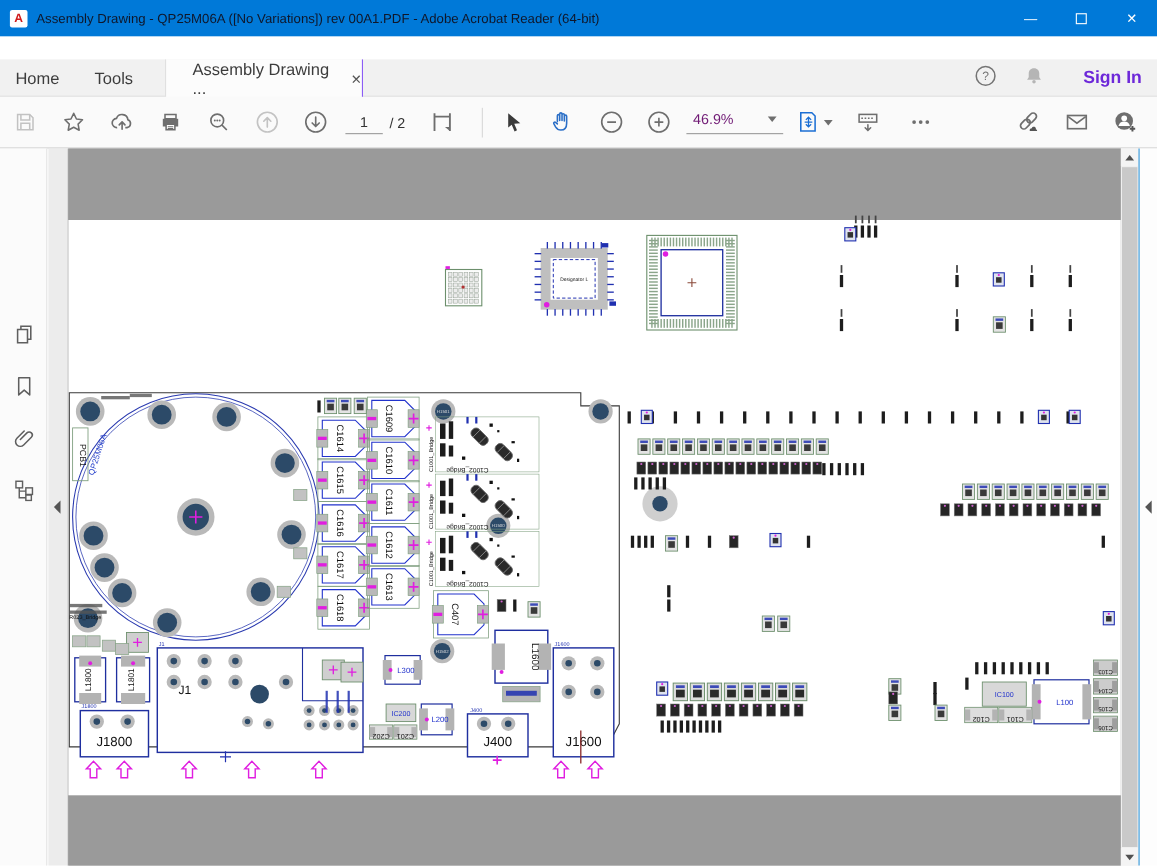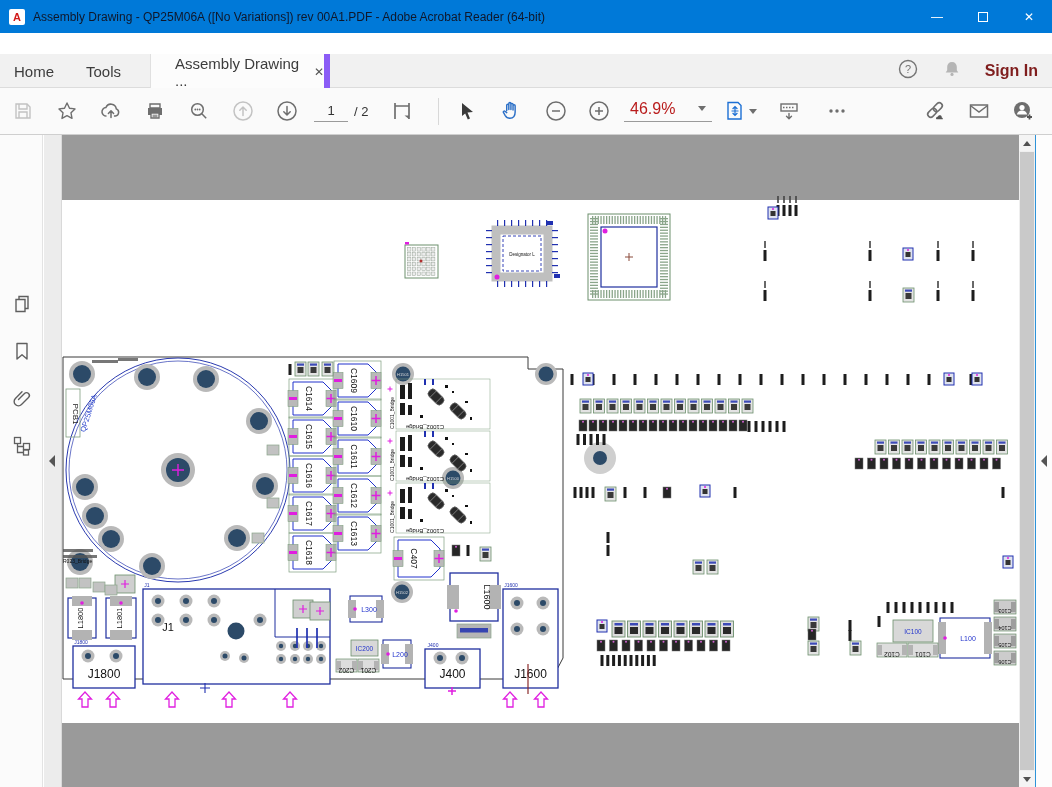--- a/index.html
+++ b/index.html
@@ -16,33 +16,33 @@
 
   
   #menubar { position:absolute; left:0; top:33px; width:1052px; height:21px; background:#f0f0f0; display:flex; align-items:center; padding-left:7px; }
   .menuitem { font-size:12px; color:#1a1a1a; padding:2px 9px; }
 
   
   #tabbar { position:absolute; left:0; top:54px; width:1052px; height:34px; background:#f1f1f1; border-bottom:1px solid #dcdcdc; }
   .tab { position:absolute; top:0; height:34px; display:flex; align-items:center; font-size:15px; color:#3c3c3c; }
   #tab-home { left:14px; width:60px; justify-content:flex-start;text-align:right; }
   #tab-tools { left:86px; width:50px; }
-  #tab-doc { left:150px; width:180px; background:#fcfcfc; border-left:1px solid #e0e0e0; border-right:6px solid #8b5cf6; height:35px; padding-left:24px; }
+  #tab-doc { left:150px; width:180px; background:#fcfcfc; border-left:1px solid #e0e0e0; border-right:1px solid #8b5cf6; height:35px; padding-left:24px; }
   #tab-doc .close { margin-left:14px; color:#555; font-size:12px; }
   #tabbar-right { position:absolute; right:14px; top:0; height:34px; display:flex; align-items:center; gap:22px; }
-  #signin { font-size:16px; color:#7f1d1d; font-weight:600; }
+  #signin { font-size:16px; color:#6d28d9; font-weight:600;margin-left:12px; }
 
   
   #toolbar { position:absolute; left:0; top:88px; width:1052px; height:47px; background:#fafafa; border-bottom:1px solid #cfcfcf; }
   .tbtn { position:absolute; top:6px; width:34px; height:34px; display:flex; align-items:center; justify-content:center; }
   .tsep { position:absolute; top:10px; width:1px; height:27px; background:#d8d8d8; }
   #pagenum { position:absolute; left:314px; top:12px; width:34px; height:22px; border:none; border-bottom:1px solid #9a9a9a; background:transparent; text-align:center; font-size:13px; color:#333; font-family:"Liberation Sans",sans-serif; }
   #pagetotal { position:absolute; left:354px; top:16px; font-size:13px; color:#333; }
   #zoomctl { position:absolute; left:624px; top:8px; width:88px; height:26px; border-bottom:1px solid #9a9a9a; display:flex; align-items:center; justify-content:space-between; padding:0 6px; }
-  #zoomval { font-size:16px; color:#b91c1c; }
+  #zoomval { font-size:13px; color:#701a75; }
   .caret { width:0; height:0; border-left:4px solid transparent; border-right:4px solid transparent; border-top:5px solid #6e6e6e; }
 
   
   #sidebar { position:absolute; left:0; top:135px; width:43px; height:652px; background:#fbfbfb; border-right:1px solid #e3e3e3; }
   .sbtn { position:absolute; left:5px; width:33px; height:33px; display:flex; align-items:center; justify-content:center; }
   #collapse-strip { position:absolute; left:44px; top:135px; width:18px; height:652px; background:#ececec; border-right:1px solid #d9d9d9; }
   .paneArrowL { width:0; height:0; border-top:6px solid transparent; border-bottom:6px solid transparent; border-right:6px solid #555; }
   #left-handle { position:absolute; left:5px; top:320px; }
   #docarea { position:absolute; left:62px; top:135px; width:957px; height:652px; background:#9a9a9a; }
   #scrollbar { position:absolute; left:1019px; top:135px; width:16px; height:652px; background:#efefef; }

